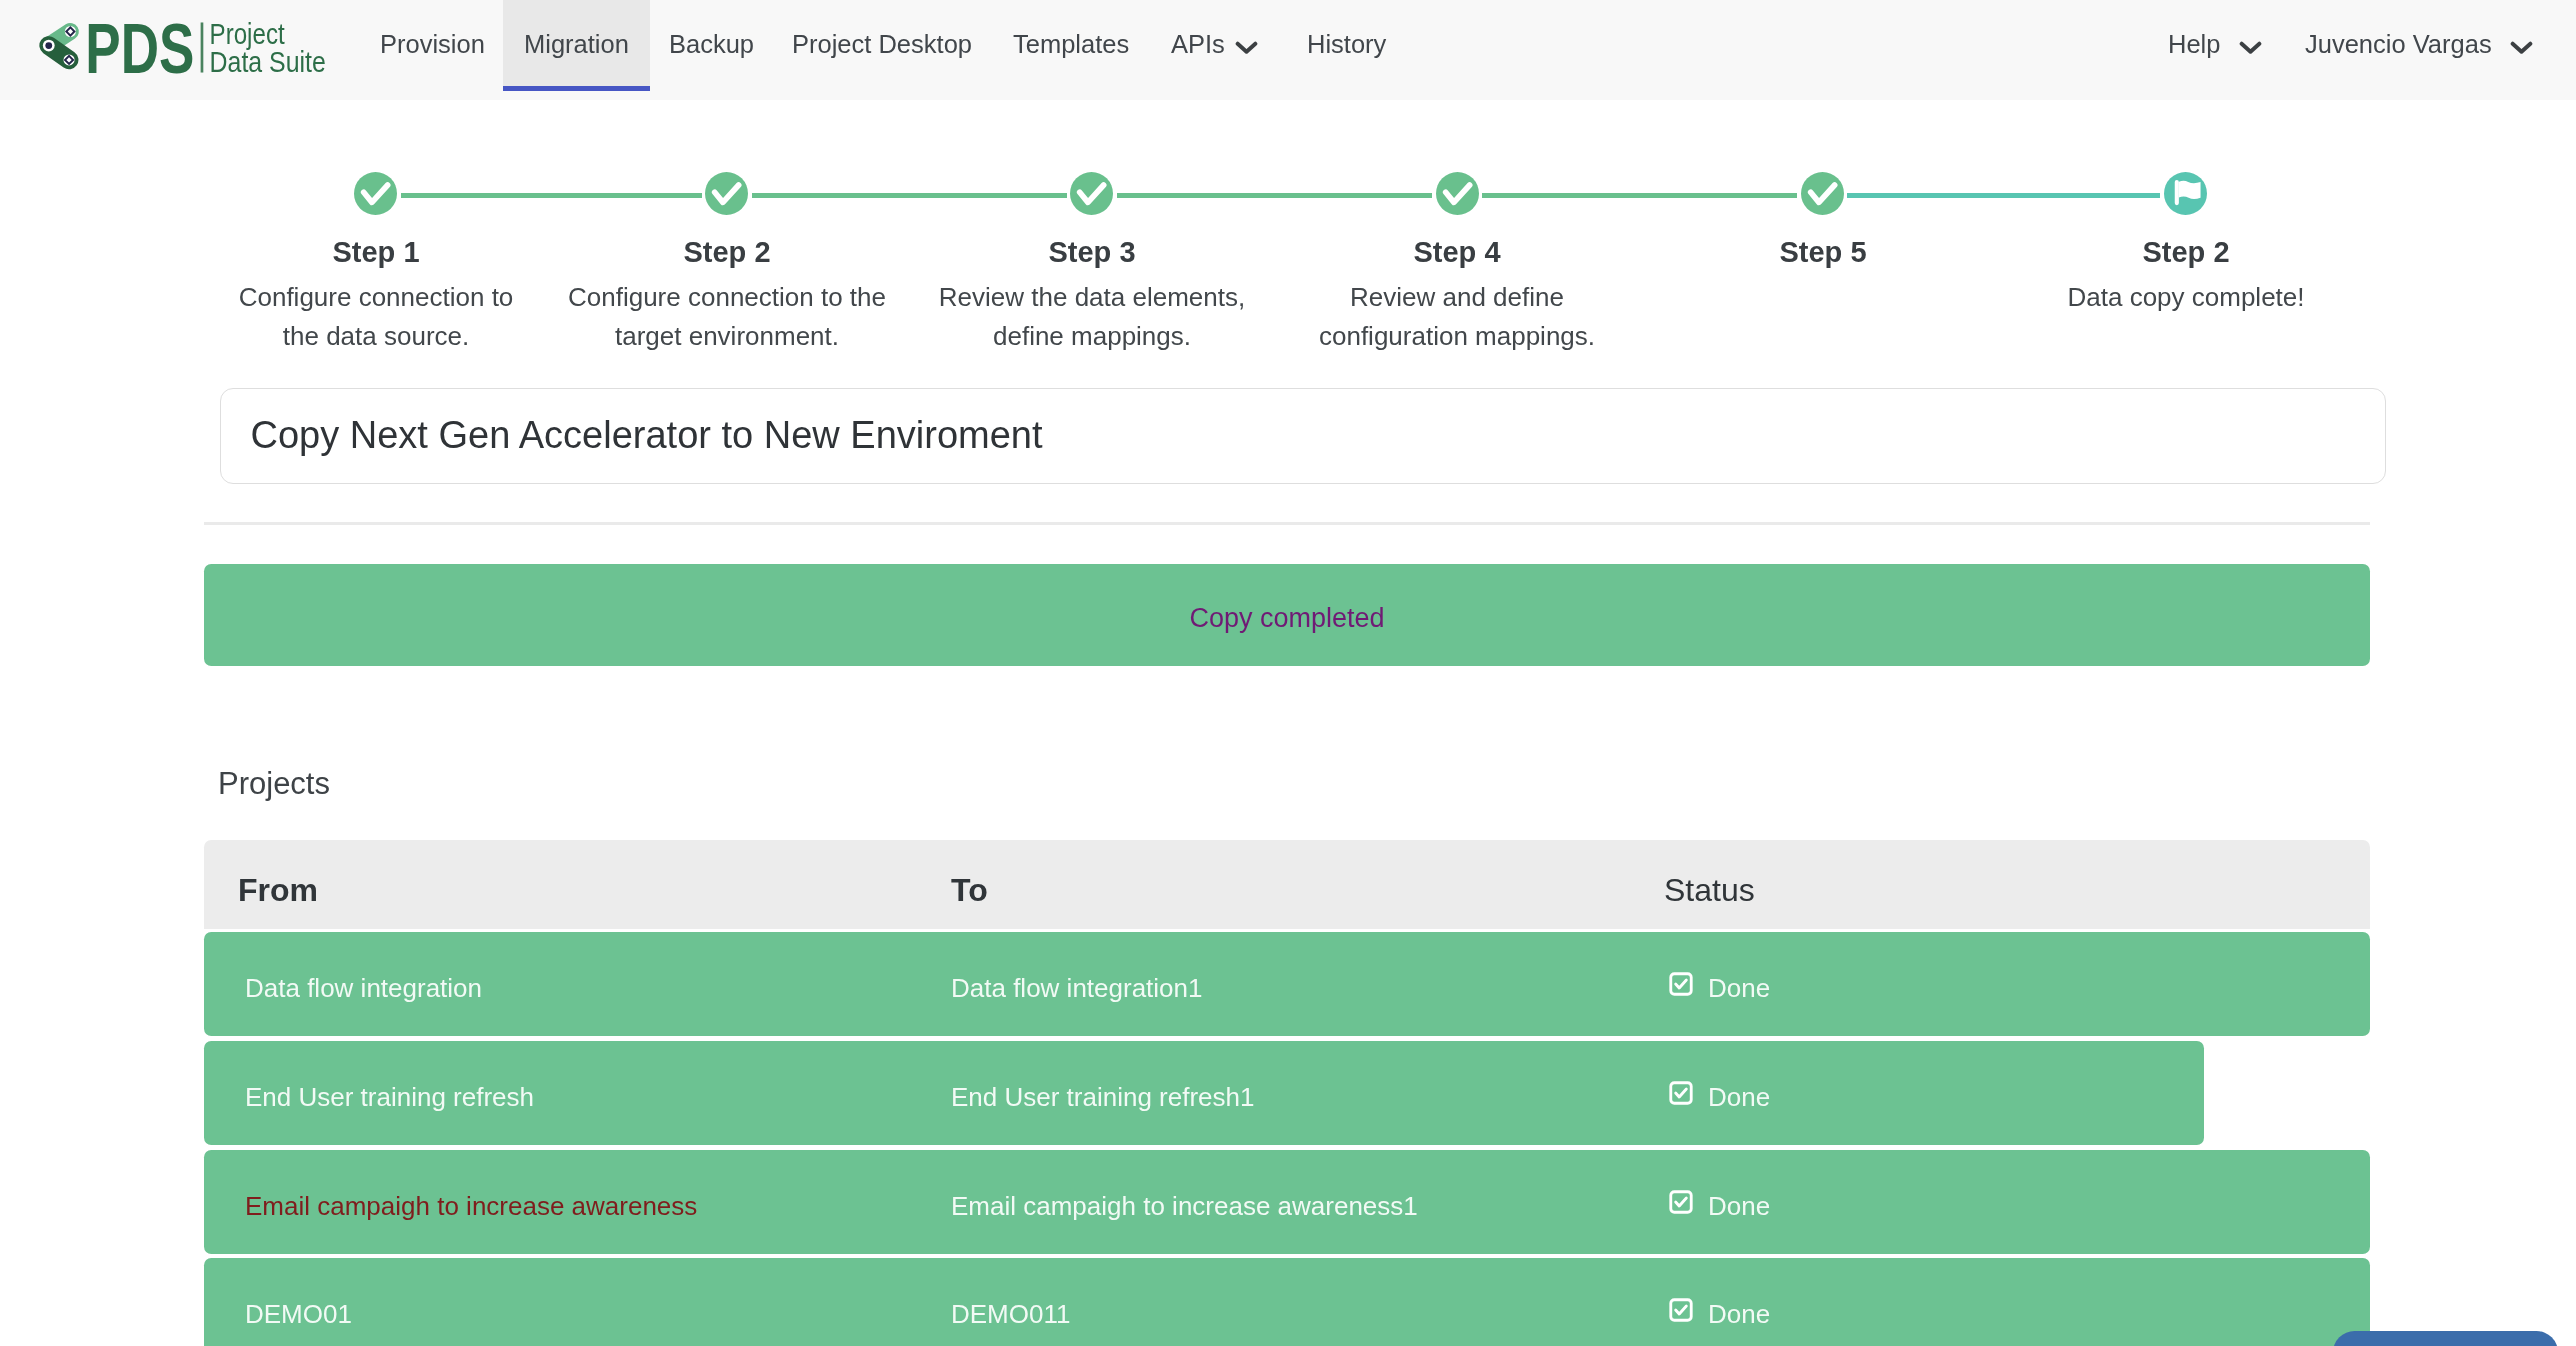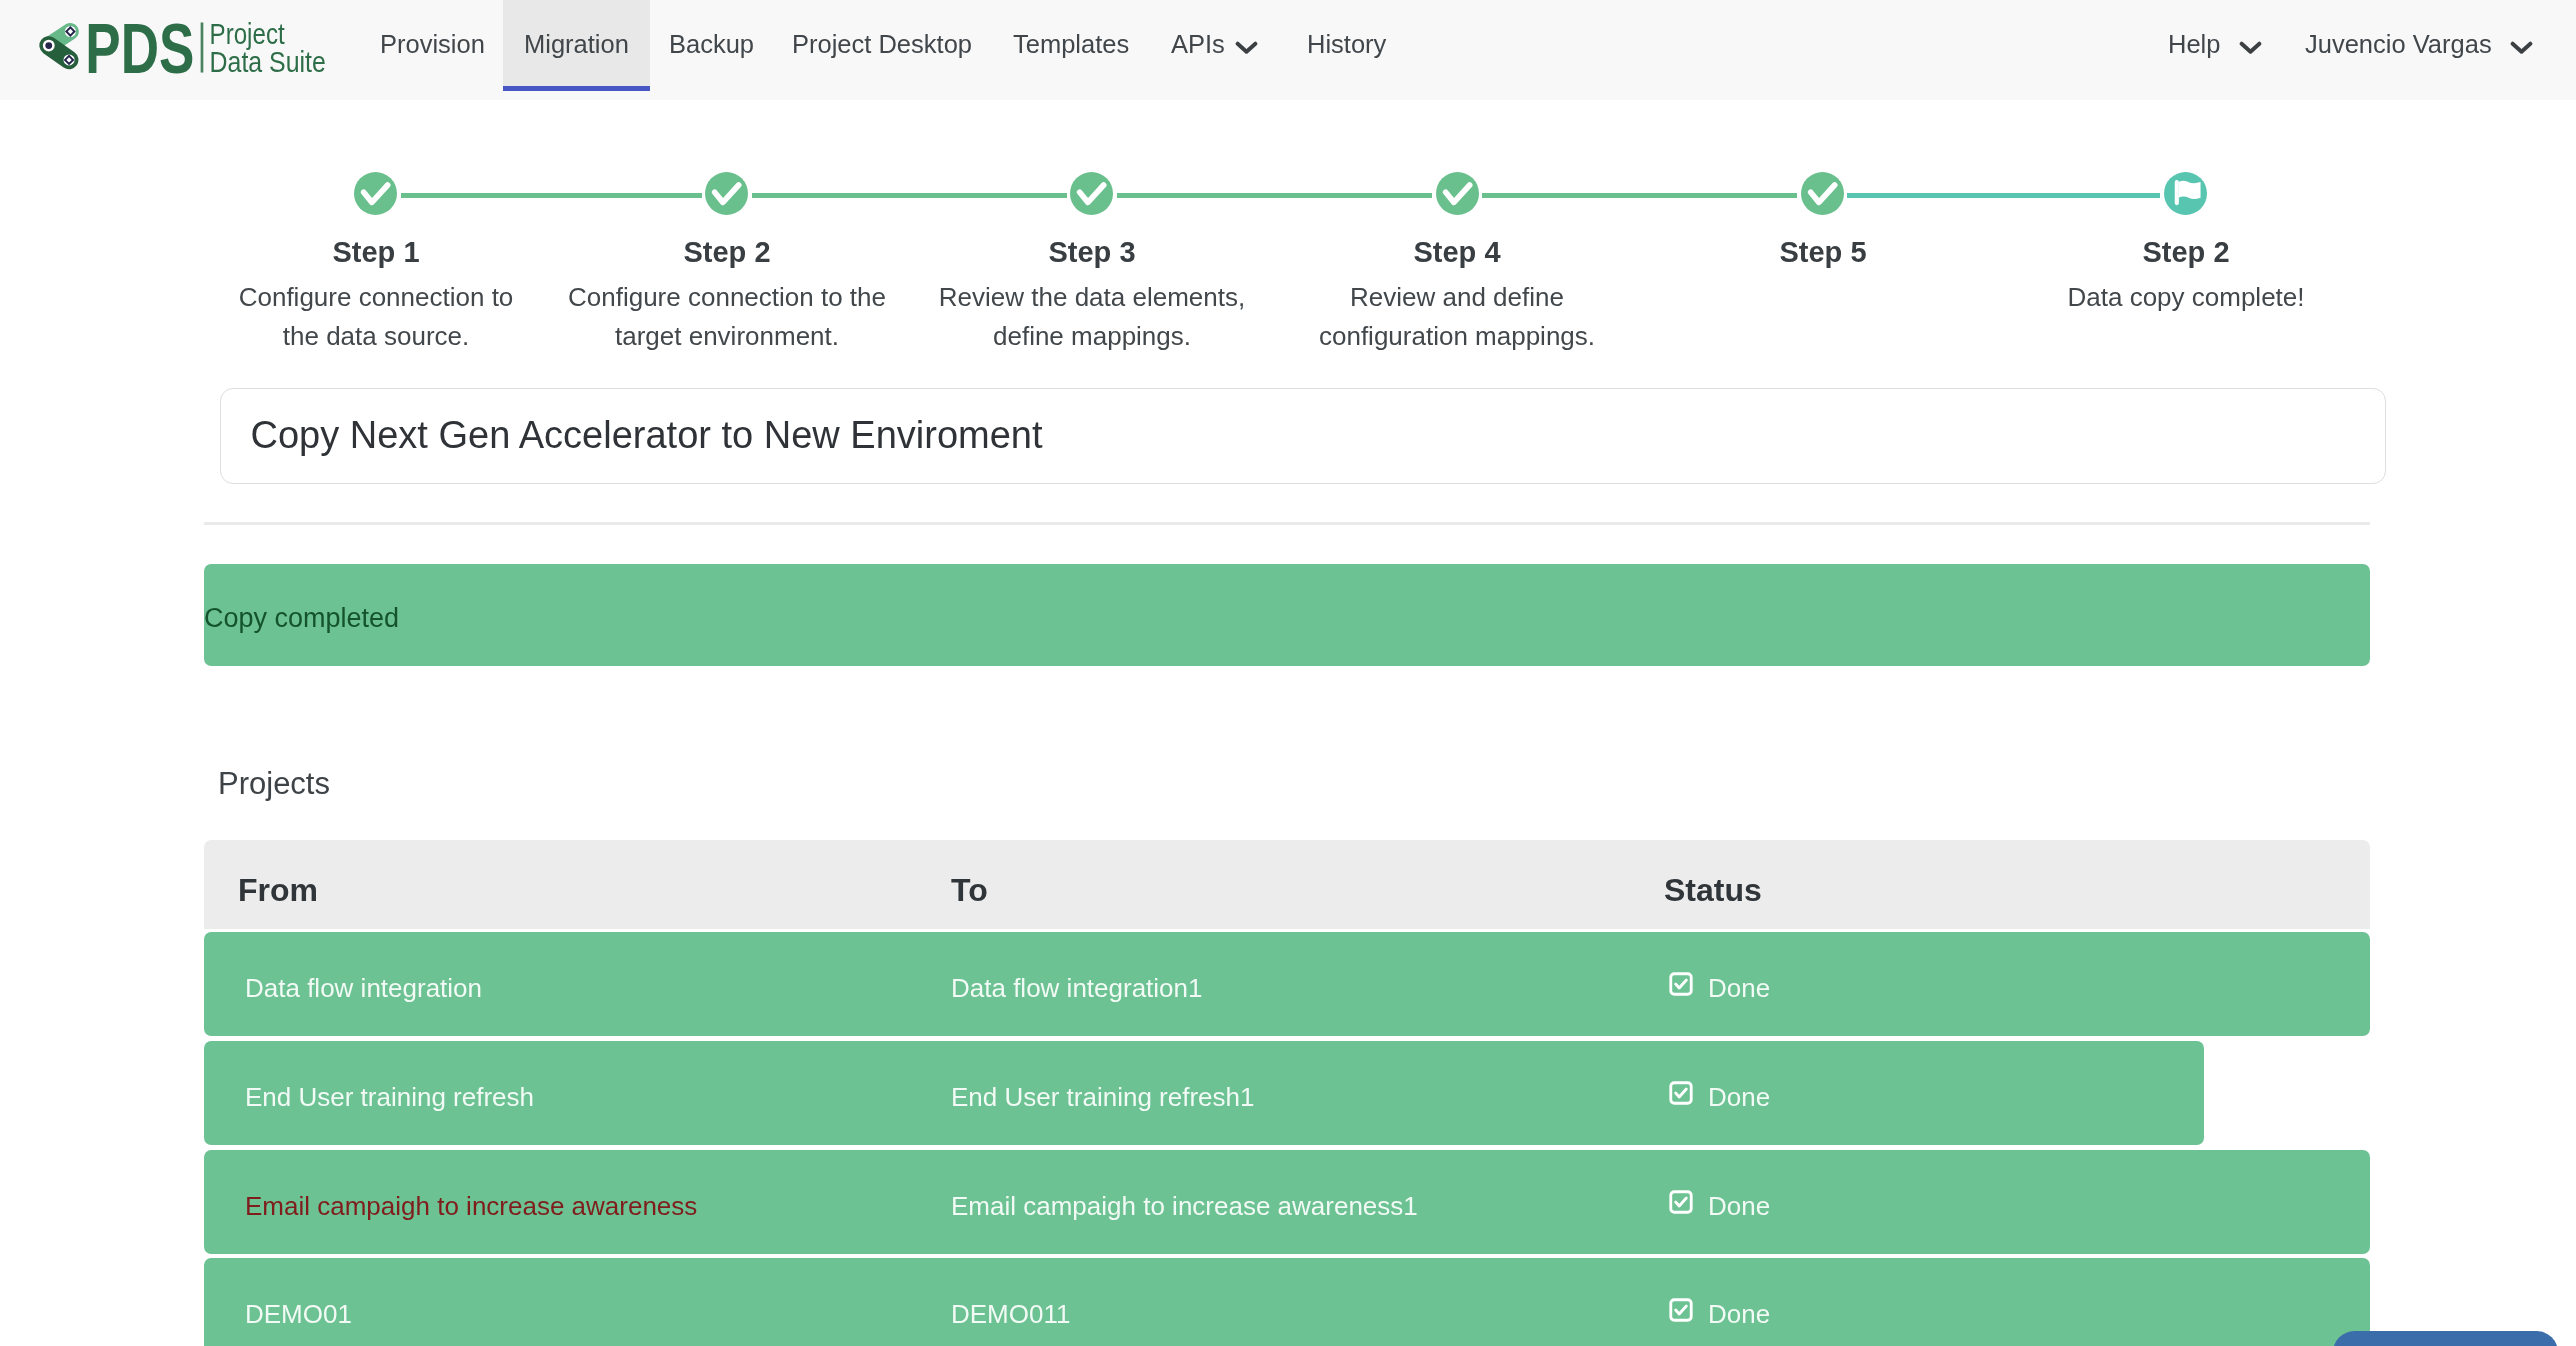--- a/index.html
+++ b/index.html
@@ -113,29 +113,29 @@
     <div class="d">Data copy complete!</div>
   </div>
 
 <div class="abs" style="left:220px;top:388px;width:2166px;height:96px;background:#ffffff;border:1.8px solid #dedede;border-radius:13px;">
   <div style="font-size:38px;color:#2f3337;line-height:1;padding-top:27px;padding-left:29.5px;">Copy Next Gen Accelerator to New Enviroment</div>
 </div>
 
 <div class="abs" style="left:204px;top:522px;width:2166px;height:2.7px;background:#eaeaea;"></div>
 
 <div class="abs" style="left:204px;top:564px;width:2166px;height:102px;background:#6cc292;border-radius:7.2px;">
-  <div style="font-size:27px;color:#14532d;line-height:1;padding-top:41px;">Copy completed</div>
+  <div style="font-size:27px;color:#701a75;line-height:1;padding-top:41px;text-align:center;">Copy completed</div>
 </div>
 
 <div class="abs" style="left:206px;top:768px;font-size:31px;color:#3e4347;line-height:1;margin-left:12px;">Projects</div>
 
 <div class="abs" style="left:204px;top:840px;width:2166px;height:89px;background:#ececec;border-radius:7.2px 7.2px 0 0;">
   <div class="abs" style="left:34px;top:34px;line-height:1;font-size:32px;font-weight:bold;color:#303539;">From</div>
   <div class="abs" style="left:747px;top:34px;line-height:1;font-size:32px;font-weight:bold;color:#303539;">To</div>
-  <div class="abs" style="left:1460px;top:34px;line-height:1;font-size:32px;font-weight:bold;color:#303539;text-align:right;">Status</div>
+  <div class="abs" style="left:1460px;top:34px;line-height:1;font-size:32px;font-weight:normal;color:#303539;text-align:right;">Status</div>
 </div>
 
 <div class="abs row" style="left:204px;top:932px;width:2166px;height:104px;background:#6cc292;border-radius:7.2px;">
   <div class="abs" style="left:41px;top:43px;line-height:1;font-size:26px;color:#f2faf5;">Data flow integration</div>
   <div class="abs" style="left:747px;top:43px;line-height:1;font-size:26px;color:#f2faf5;">Data flow integration1</div>
   <svg class="abs" style="left:1465px;top:40px" width="24" height="24" viewBox="0 0 27 27">
       <rect x="2" y="2" width="23" height="23" rx="4" fill="none" stroke="#ffffff" stroke-width="3.2"></rect>
       <path d="M7.5 13.5 L11.5 18 L19.5 9" fill="none" stroke="#ffffff" stroke-width="3.2" stroke-linecap="round" stroke-linejoin="round"></path>
     </svg>
   <div class="abs" style="left:1504px;top:43px;line-height:1;font-size:26px;color:#f2faf5;">Done</div>

